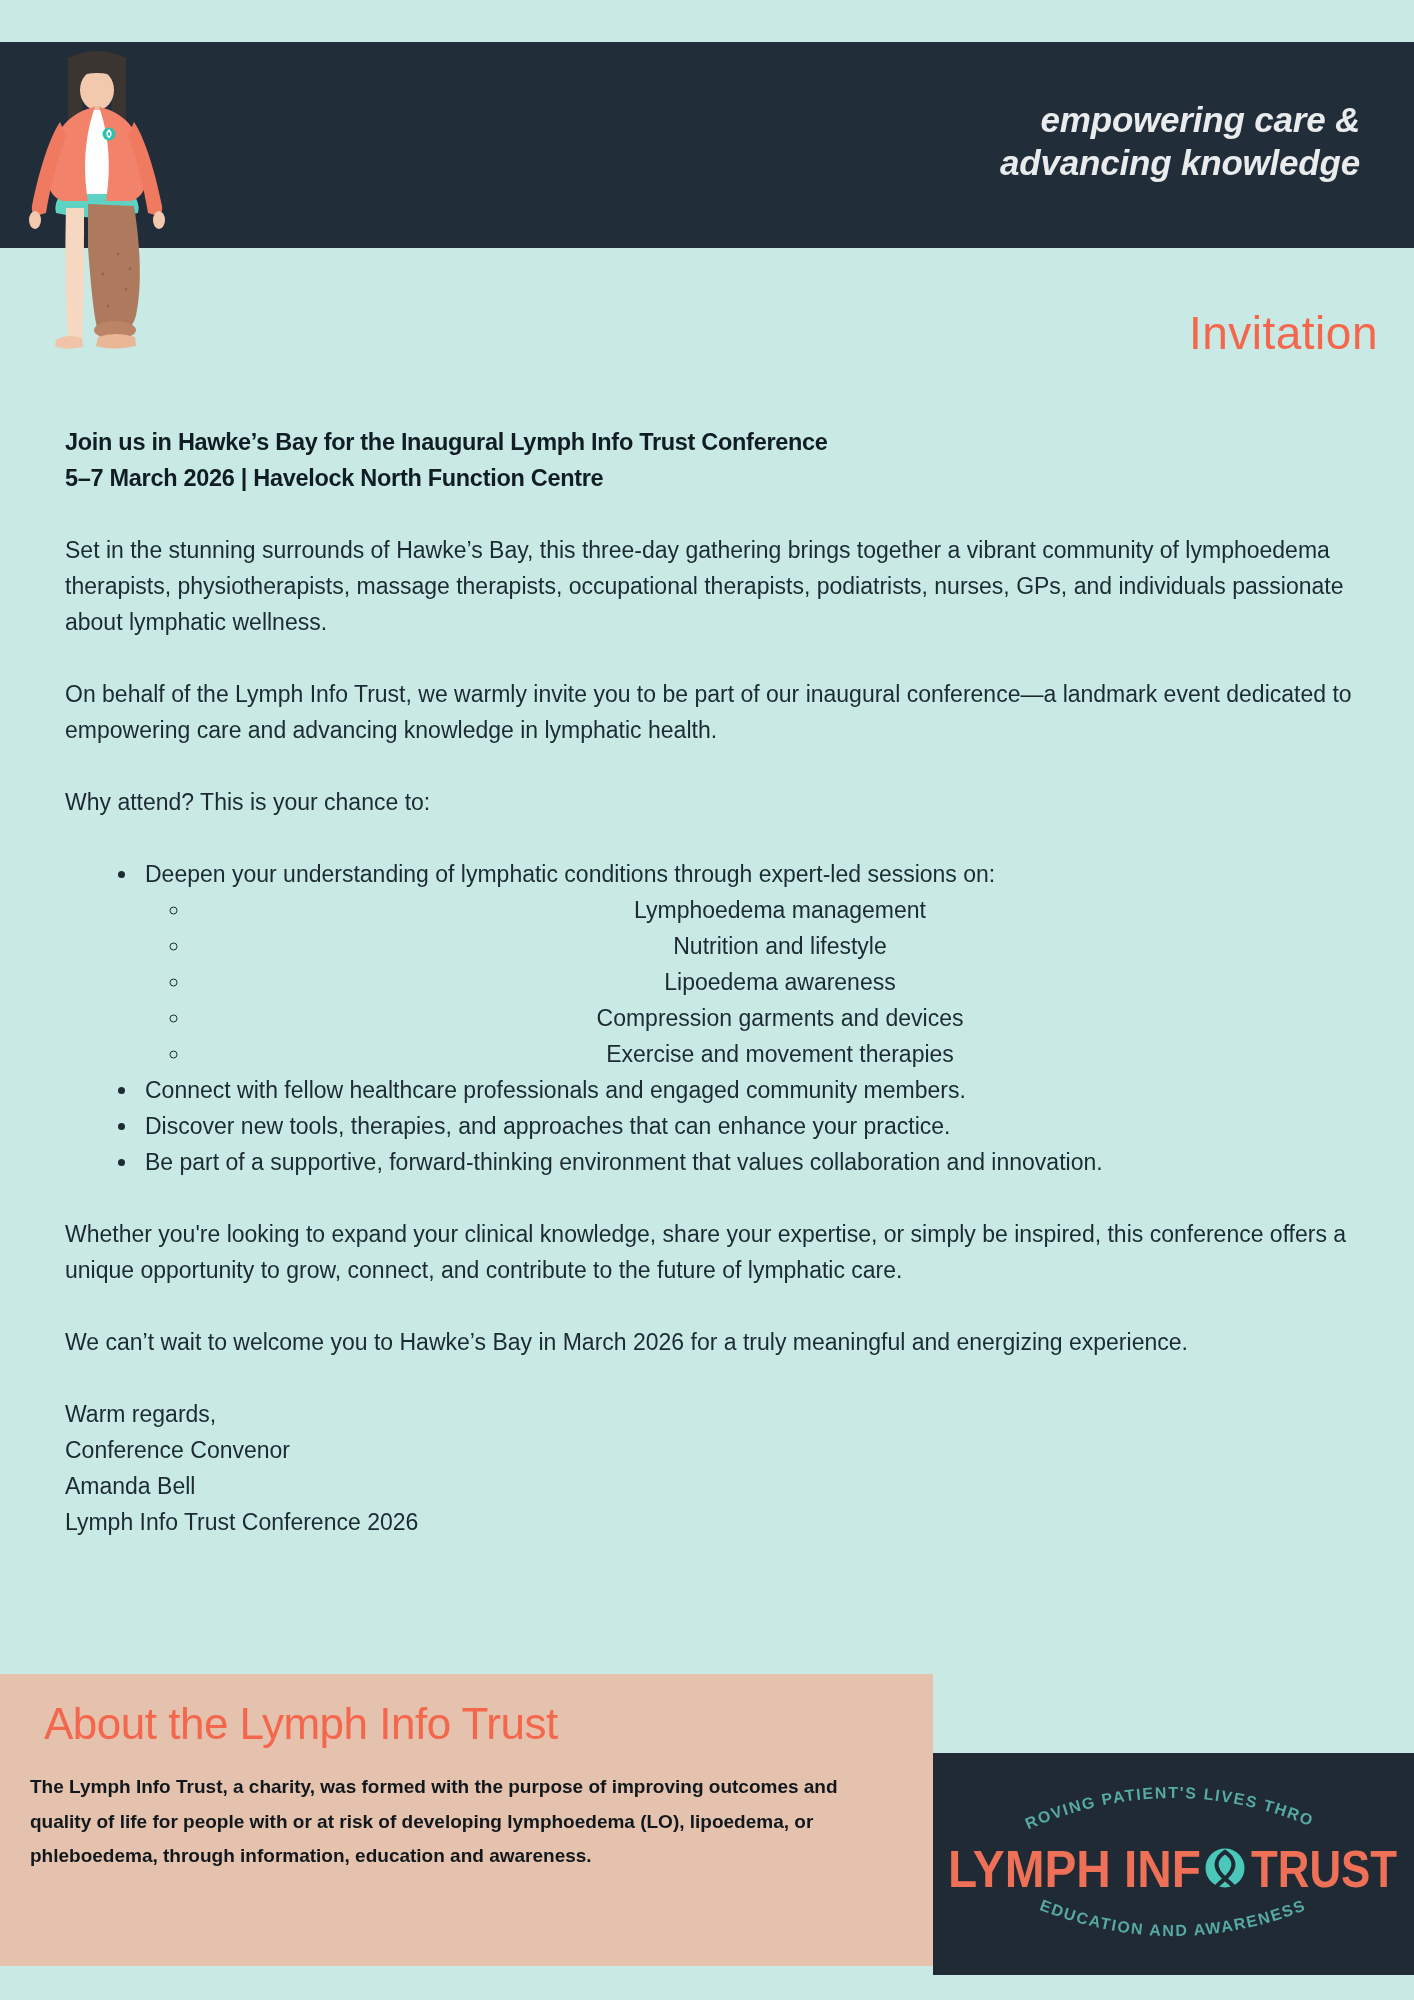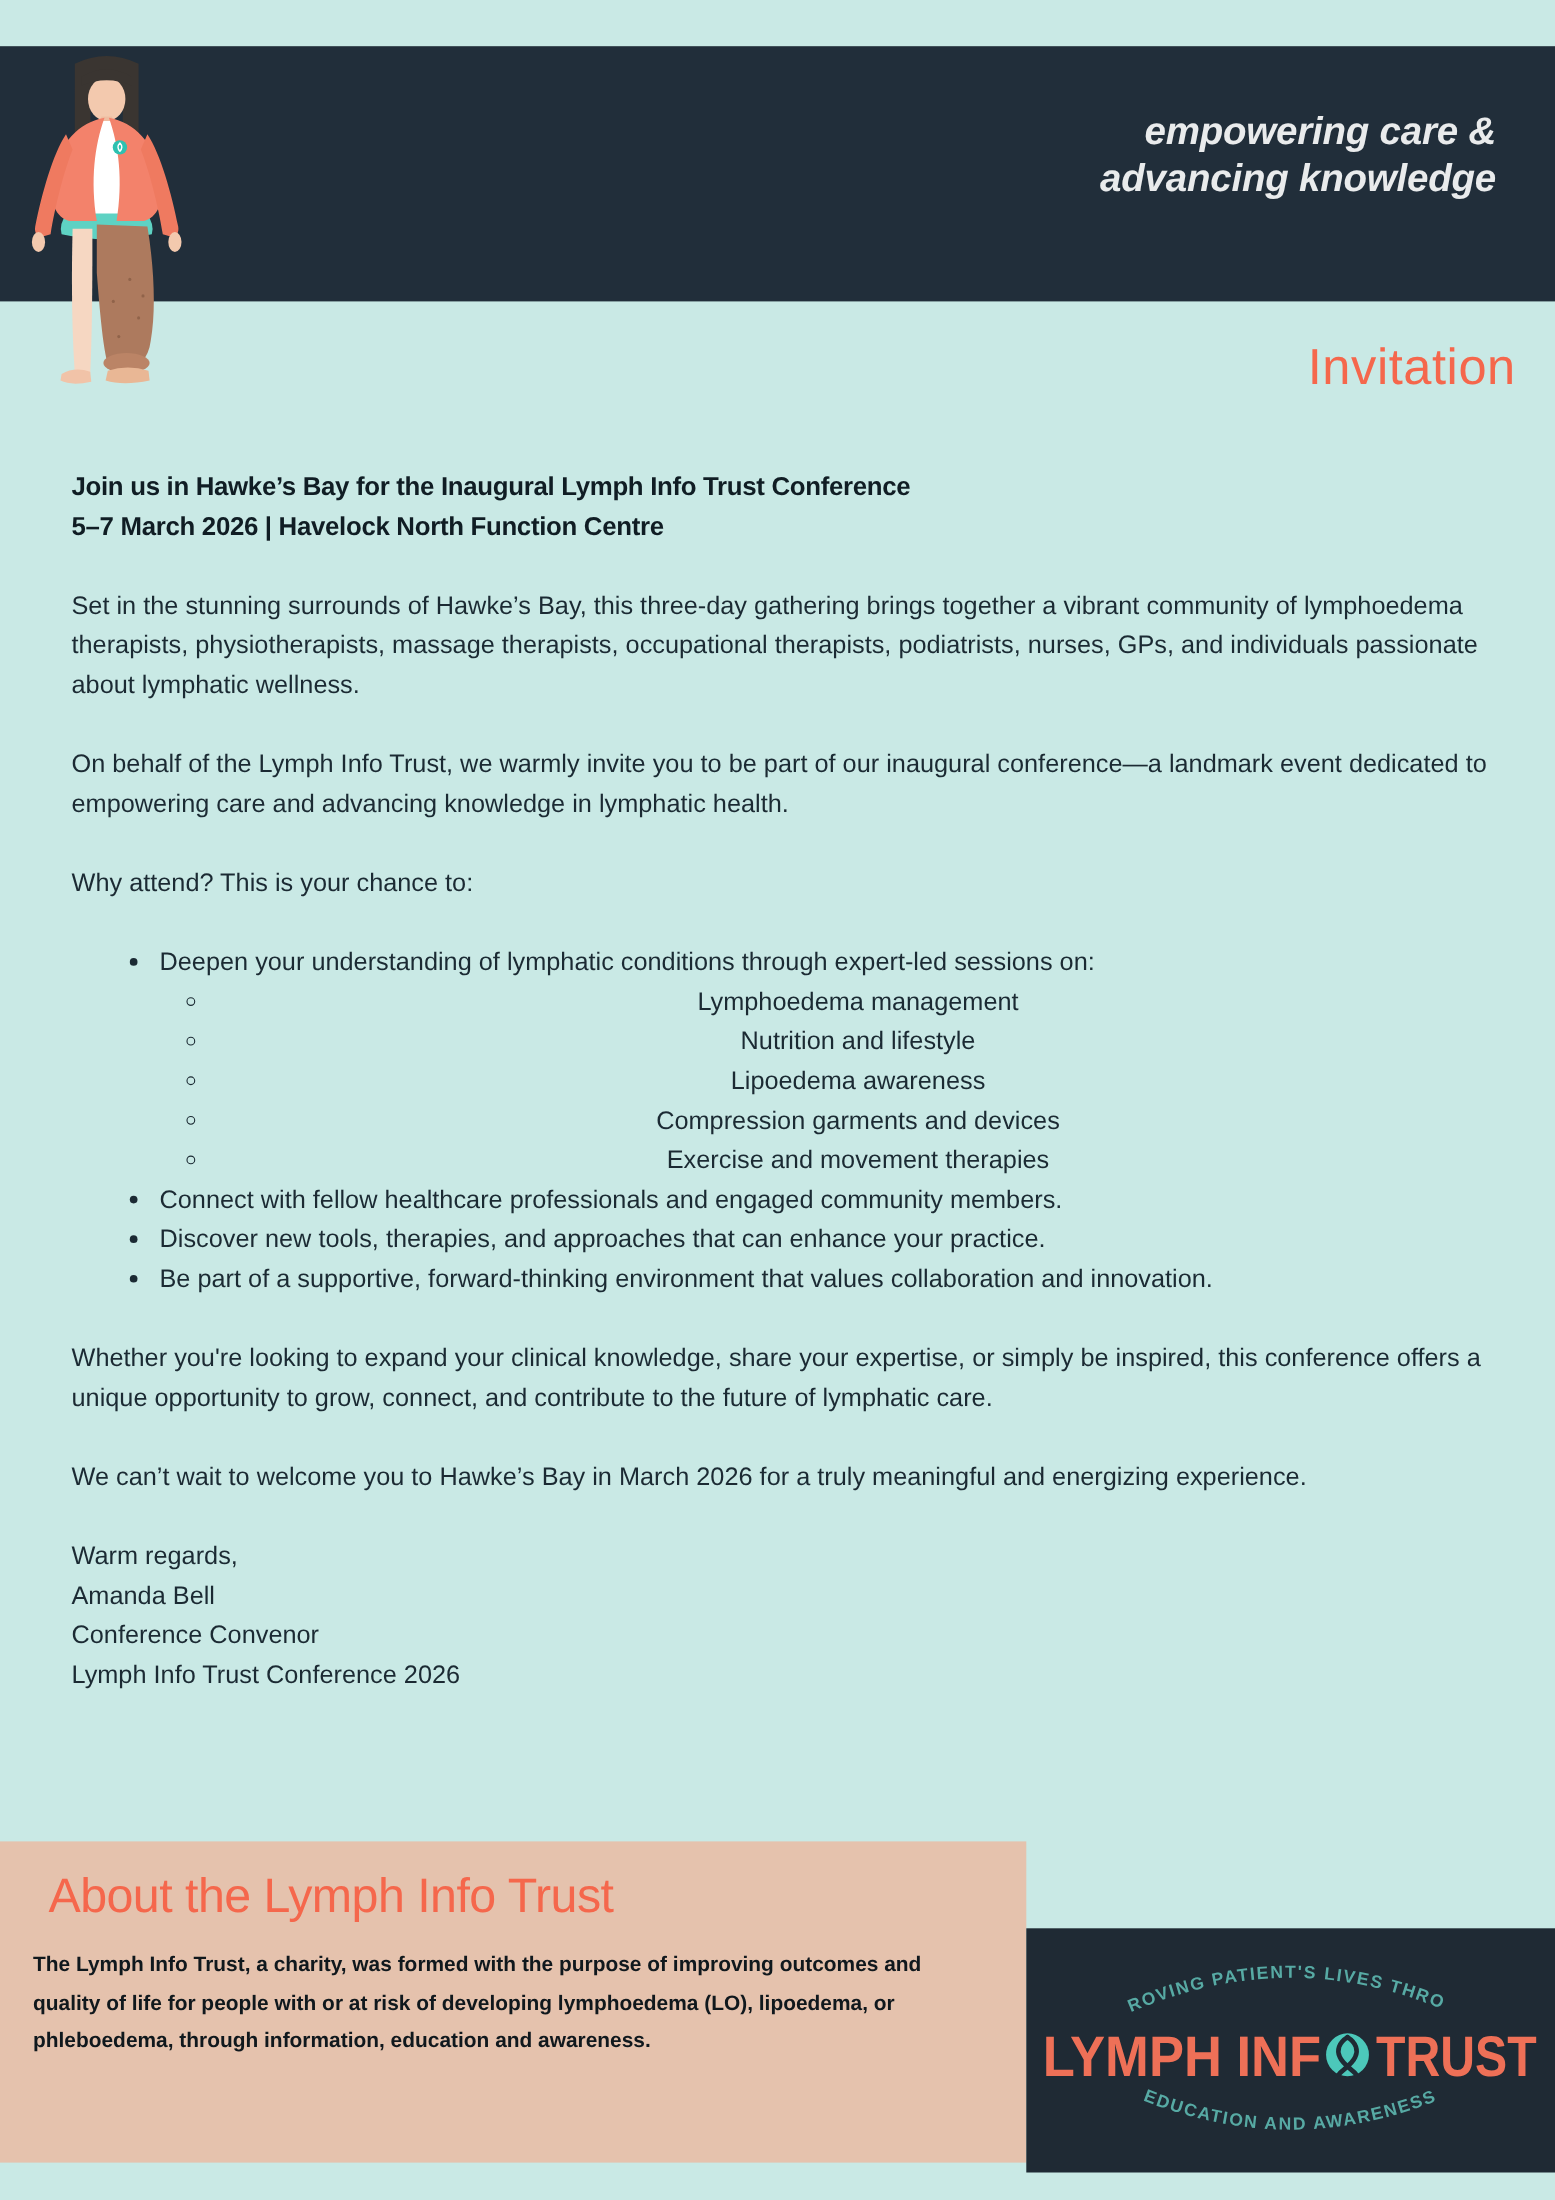--- a/index.html
+++ b/index.html
@@ -1,20 +1,20 @@
 <!DOCTYPE html>
 <html><head>
 <meta charset="utf-8">
 <style>
   html,body{margin:0;padding:0;}
   body{font-family:"Liberation Sans","DejaVu Sans",sans-serif;}
   .page{position:relative;width:1414px;height:2000px;background:#c9e9e5;overflow:hidden;}
 
   
-  .header-band{position:absolute;left:0;top:42px;width:1414px;height:232px;background:#212e3a;}
+  .header-band{position:absolute;left:0;top:42px;width:1414px;height:206px;background:#212e3a;}
   .tagline{position:absolute;top:56px;right:54px;text-align:right;color:#e9ebec;
            font-weight:700;font-style:italic;font-size:35px;line-height:43px;letter-spacing:-0.2px;}
 
   
   .person{position:absolute;left:8px;top:44px;width:185px;height:305px;}
 
   
   .invitation{position:absolute;top:308px;right:36px;color:#f5674c;font-size:46px;line-height:50px;
               font-weight:400;letter-spacing:0.5px;}
 
@@ -114,22 +114,22 @@
       <li>Connect with fellow healthcare professionals and engaged community members.</li>
       <li>Discover new tools, therapies, and approaches that can enhance your practice.</li>
       <li>Be part of a supportive, forward-thinking environment that values collaboration and innovation.</li>
     </ul>
 
     <p>Whether you're looking to expand your clinical knowledge, share your expertise, or simply be inspired, this conference offers a unique opportunity to grow, connect, and contribute to the future of lymphatic care.</p>
     <p>We can’t wait to welcome you to Hawke’s Bay in March 2026 for a truly meaningful and energizing experience.</p>
 
     <div class="signoff">
       <div>Warm regards,</div>
+      <div>Conference Convenor</div>
       <div>Amanda Bell</div>
-      <div>Conference Convenor</div>
       <div>Lymph Info Trust Conference 2026</div>
     </div>
   </div>
 
   <div class="about-box">
     <div class="about-title">About the Lymph Info Trust</div>
     <p class="about-body">The Lymph Info Trust, a charity, was formed with the purpose of improving outcomes and quality of life for people with or at risk of developing lymphoedema (LO), lipoedema, or phleboedema, through information, education and awareness.</p>
   </div>
 
   <div class="logo-box">

